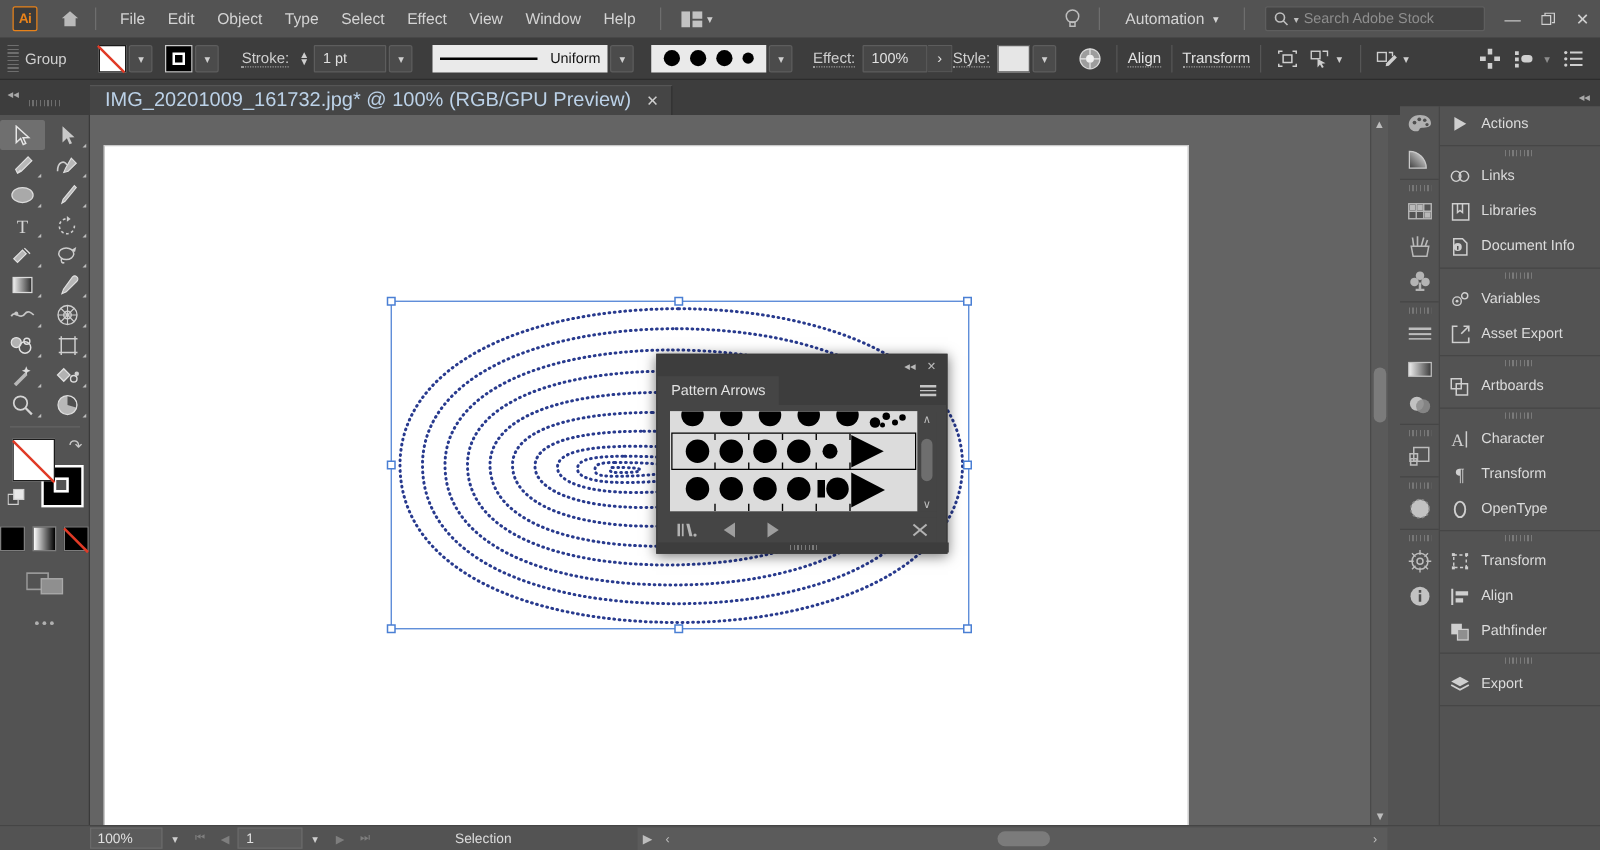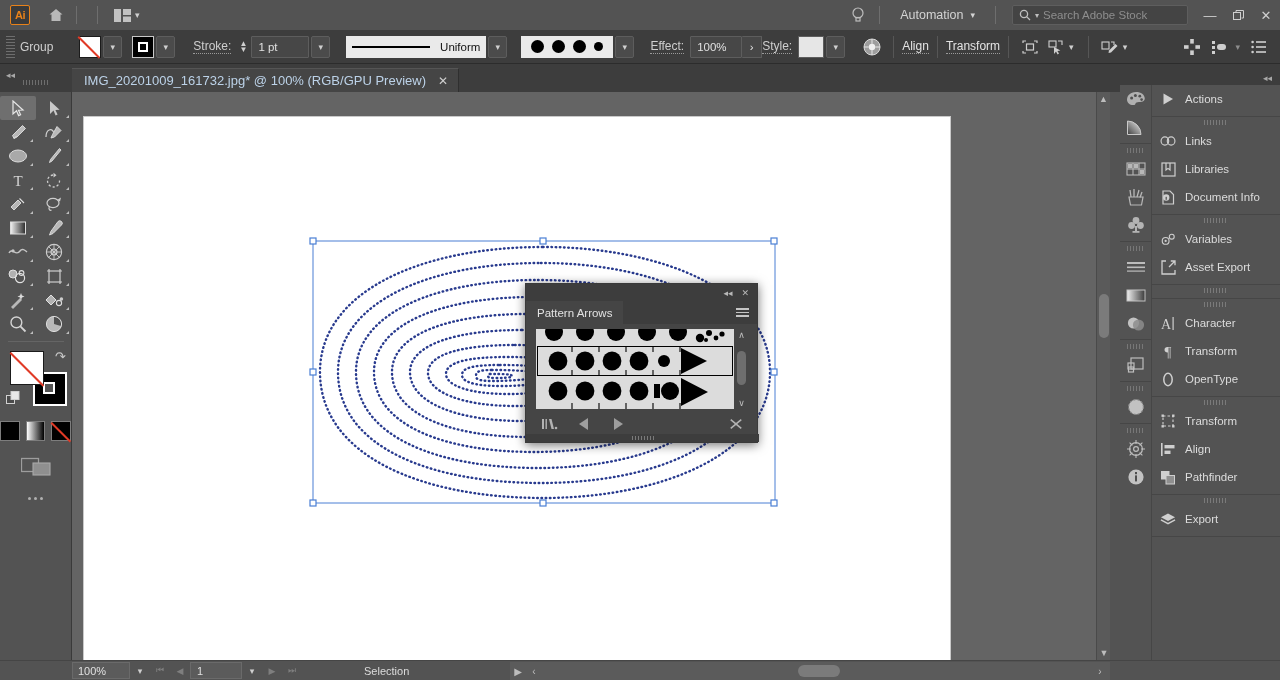--- a/index.html
+++ b/index.html
@@ -102,21 +102,21 @@
   }
   .lcollapse .arrows{ align-self:flex-start;margin-left:6px;color:#a8a8a8;font-size:9px;line-height:8px;}
   .lcollapse .grip{
     width:26px;height:5px;margin-top:1px;
     background:repeating-linear-gradient(to right,#6e6e6e 0 1px,transparent 1px 3px);
   }
   .doctab{
     height:24px;background:#454545;display:flex;align-items:center;gap:12px;
     padding:0 10px 0 12px;border-right:1px solid #2f2f2f;border-top:1px solid #555;
   }
-  .doctab .t{ font-size:13px;color:#bcd2e8; white-space:nowrap;}
+  .doctab .t{ font-size:16px;color:#bcd2e8; white-space:nowrap;}
   .doctab .x{ font-size:12px;color:#cfcfcf; cursor:pointer;}
   .tabbar .rcollapse{ margin-left:auto;display:flex;align-items:center;height:28px;padding-right:8px;color:#a8a8a8;font-size:9px;}
 
   
   .toolbar{
     position:absolute;left:0;top:92px;width:72px;height:568px;background:#535353;
     border-right:1px solid #3a3a3a;
   }
   .tgrid{ display:flex;flex-wrap:wrap;width:72px;padding-top:4px;}
   .tool{
@@ -253,20 +253,31 @@
 <div id="app">
 
   <div class="menubar">
     <div class="ai-logo">Ai</div>
     <div class="home-icon">
       <svg width="16" height="16" viewBox="0 0 16 16">
           <path d="M8 2 L1.5 7.5 L3.5 7.5 L3.5 14 L12.5 14 L12.5 7.5 L14.5 7.5 Z" fill="#b9b9b9"></path>
         </svg>
     </div>
     <div class="vsep"></div>
+    <div class="menu-items">
+      <span>File</span>
+      <span>Edit</span>
+      <span>Object</span>
+      <span>Type</span>
+      <span>Select</span>
+      <span>Effect</span>
+      <span>View</span>
+      <span>Window</span>
+      <span>Help</span>
+    </div>
     <div class="vsep"></div>
     <div class="arrange-ic">
       <svg width="17" height="13" viewBox="0 0 17 13">
         <rect x="0" y="0" width="7" height="13" fill="#c2c2c2"></rect>
         <rect x="9" y="0" width="8" height="6" fill="#c2c2c2"></rect>
         <rect x="9" y="7.5" width="8" height="5.5" fill="#c2c2c2"></rect>
       </svg>
       <span style="font-size:9px;color:#cfcfcf;">▾</span>
     </div>
 
@@ -993,20 +1004,29 @@
             </svg>
         </span>
         <span class="lbl">Asset Export</span>
       </div>
     </div>
 
     <div class="dockgroup">
       <div class="dockgrip">
           <i></i>
         </div>
+      <div class="dockrow">
+        <span class="dockico">
+          <svg width="16" height="15" viewBox="0 0 16 15">
+              <rect x="1" y="1" width="8" height="8" fill="none" stroke="#cfcfcf" stroke-width="1.2"></rect>
+              <rect x="5" y="5" width="9" height="9" fill="none" stroke="#cfcfcf" stroke-width="1.2"></rect>
+            </svg>
+        </span>
+        <span class="lbl">Artboards</span>
+      </div>
     </div>
 
     <div class="dockgroup">
       <div class="dockgrip">
           <i></i>
         </div>
       <div class="dockrow">
         <span class="dockico">
           <svg width="15" height="15" viewBox="0 0 15 15">
               <text x="5" y="13" font-size="14" font-family="Liberation Serif, serif" fill="#cfcfcf" text-anchor="middle">A</text>

